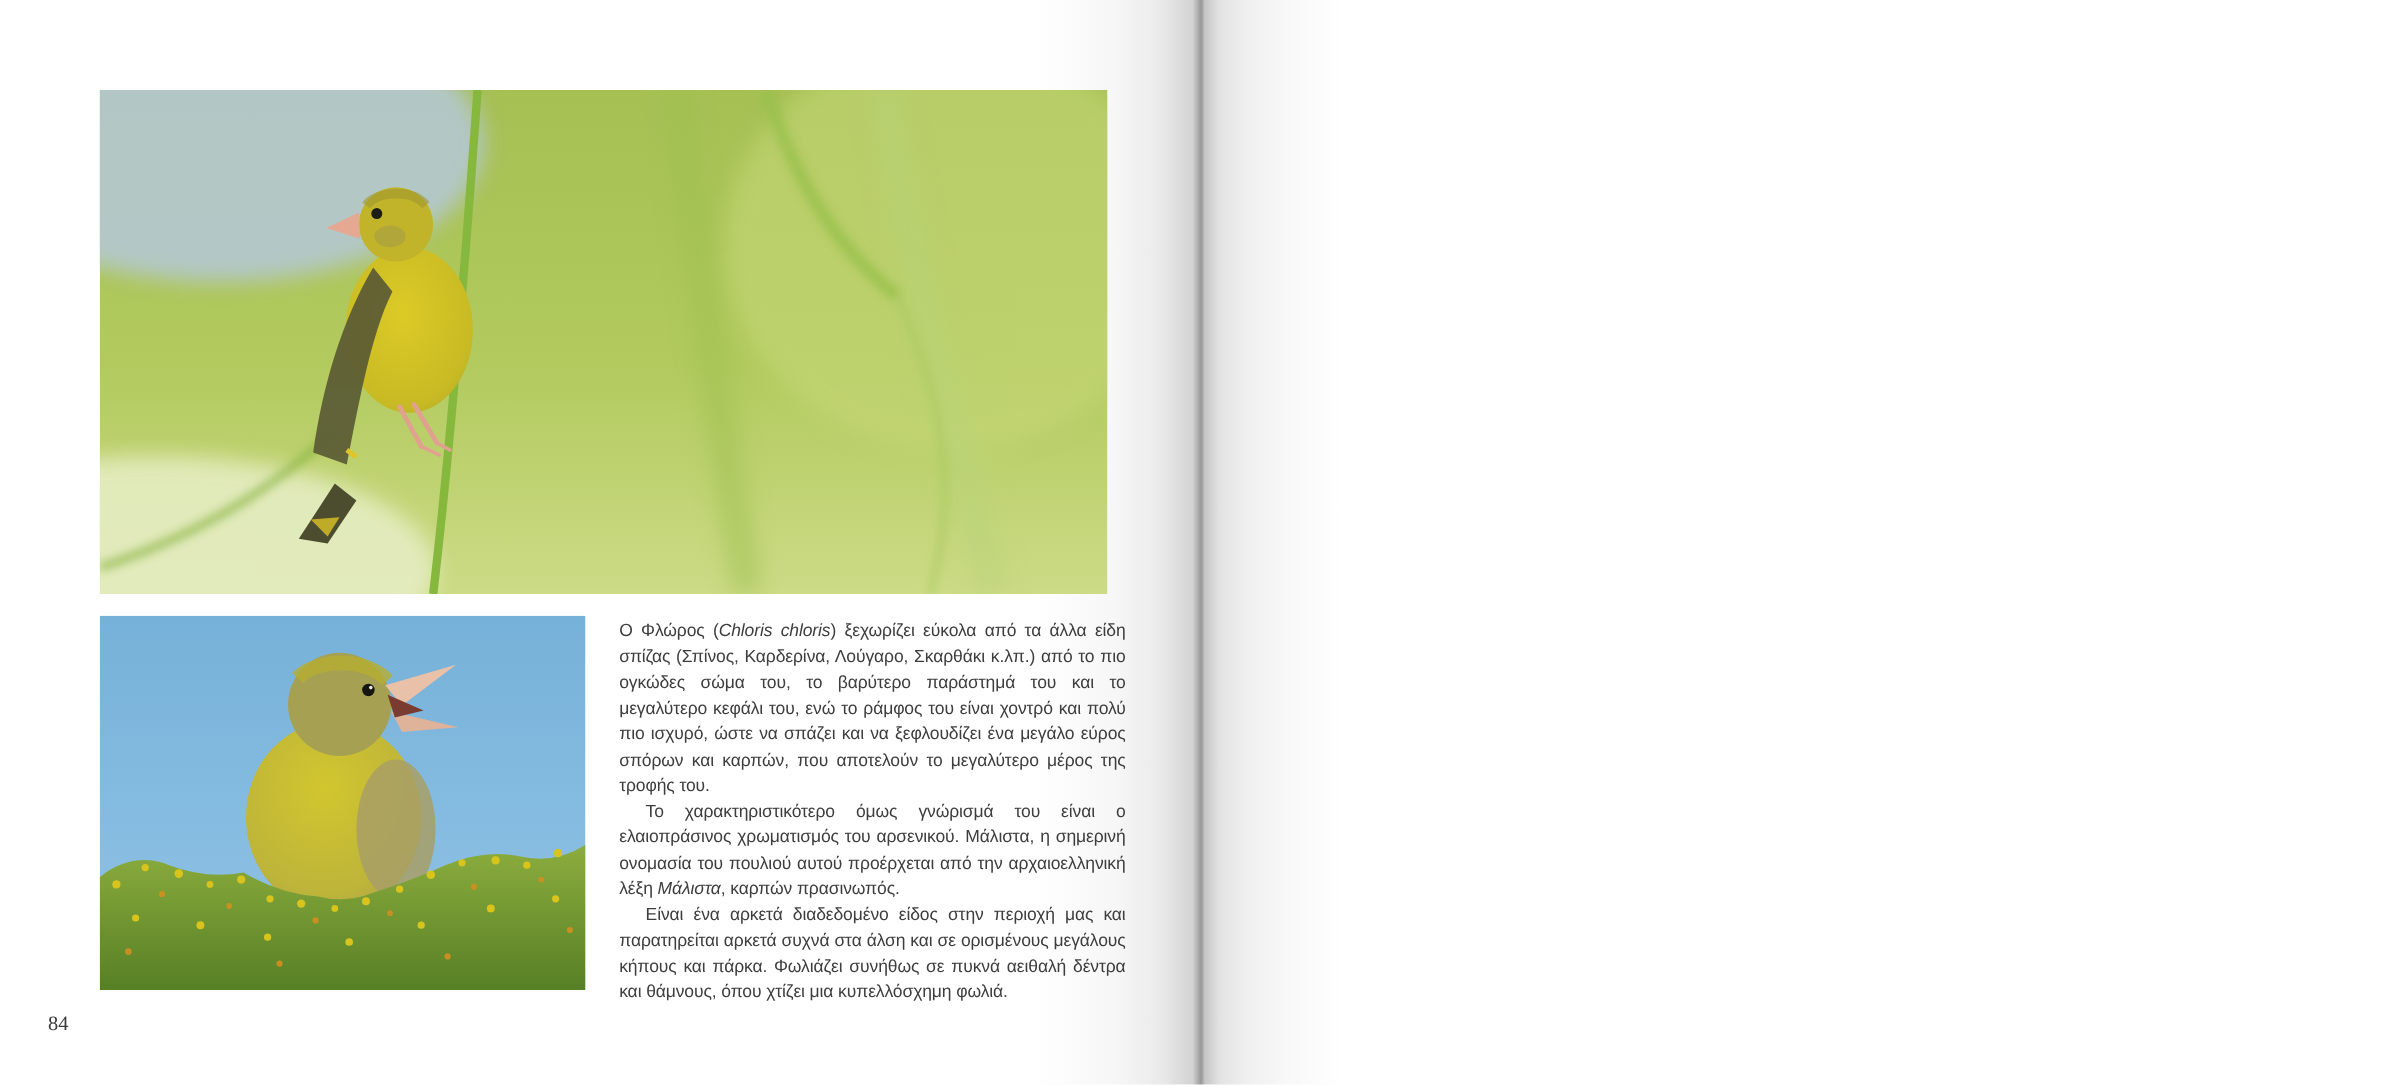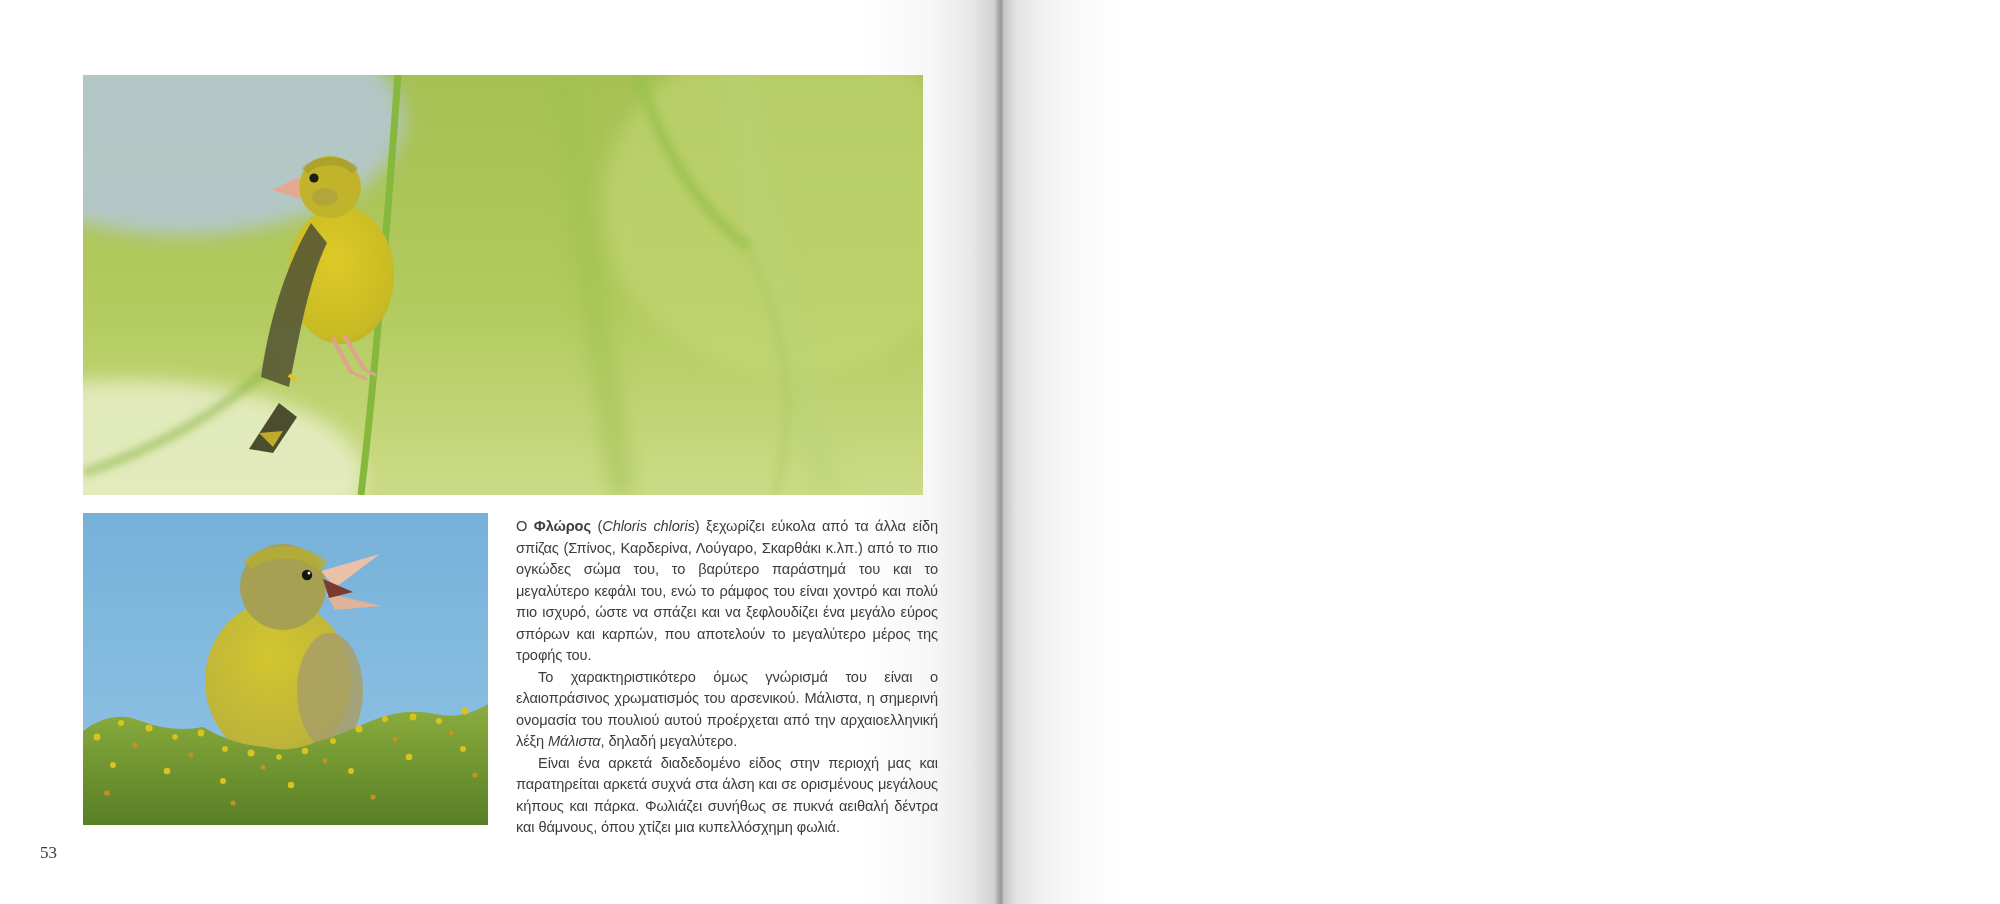--- a/index.html
+++ b/index.html
@@ -28,21 +28,21 @@
   .photo svg{display:block;width:100%;height:100%;}
   .photo-main-left   {left:83px;  top:75px;  width:840px; height:420px;}
   .photo-small-left  {left:83px;  top:513px; width:405px; height:312px;}
   .textcol{
     position:absolute;color:#3d3d3d;text-align:justify;
     font-size:14.6px;line-height:21.5px;letter-spacing:-0.1px;
   }
   .textcol-left {left:516px; top:516px;width:422px;}
   .textcol p{margin:0;}
   .textcol p.indent{text-indent:22px;}
-  .textcol b{font-weight:bold;}
+  .textcol b{font-weight:normal;}
   .textcol i{}
   .pagenum{
     position:absolute;font-family:"Liberation Serif","DejaVu Serif",serif;
     font-size:17px;color:#3a3a3a;z-index:6;
   }
   .pagenum-left{left:40px;top:843px;}
 </style>
 </head>
 <body>
 
@@ -162,25 +162,25 @@
             <circle cx="24" cy="280" r="2.8"></circle>
             <circle cx="150" cy="290" r="2.6"></circle>
           <circle cx="290" cy="284" r="2.6"></circle>
             <circle cx="392" cy="262" r="2.6"></circle>
         </g>
       </svg>
     </div>
 
     <div class="textcol textcol-left">
       <p><span>Ο </span><b>Φλώρος</b><span> (</span><i>Chloris chloris</i><span>) </span><span>ξεχωρίζει εύκολα από τα άλλα είδη σπίζας (Σπίνος, Καρδερίνα, Λούγαρο, Σκαρθάκι κ.λπ.) από το πιο ογκώδες σώμα του, το βαρύτερο παράστημά του και το μεγαλύτερο κεφάλι του, ενώ το ράμφος του είναι χοντρό και πολύ πιο ισχυρό, ώστε να σπάζει και να ξεφλουδίζει ένα μεγάλο εύρος σπόρων και καρπών, που αποτελούν το μεγαλύτερο μέρος της τροφής του.</span></p>
-      <p class="indent"><span>Το χαρακτηριστικότερο όμως γνώρισμά του είναι ο ελαιοπράσινος χρωματισμός του αρσενικού. Μάλιστα, η σημερινή ονομασία του πουλιού αυτού προέρχεται από την αρχαιοελληνική λέξη </span><i>Μάλιστα</i><span>, δηλαδή μεγαλύτερο.</span></p>
+      <p class="indent"><span>Το χαρακτηριστικότερο όμως γνώρισμά του είναι ο ελαιοπράσινος χρωματισμός του αρσενικού. Μάλιστα, η σημερινή ονομασία του πουλιού αυτού προέρχεται από την αρχαιοελληνική λέξη </span><i>Μάλιστα</i><span>, καρπών πρασινωπός.</span></p>
       <p class="indent">Είναι ένα αρκετά διαδεδομένο είδος στην περιοχή μας και παρατηρείται αρκετά συχνά στα άλση και σε ορισμένους μεγάλους κήπους και πάρκα. Φωλιάζει συνήθως σε πυκνά αειθαλή δέντρα και θάμνους, όπου χτίζει μια κυπελλόσχημη φωλιά.</p>
     </div>
 
-    <div class="pagenum pagenum-left">53</div>
+    <div class="pagenum pagenum-left">84</div>
   </div>
 
   <div class="page right">
 
     
     
 
     
     
 

